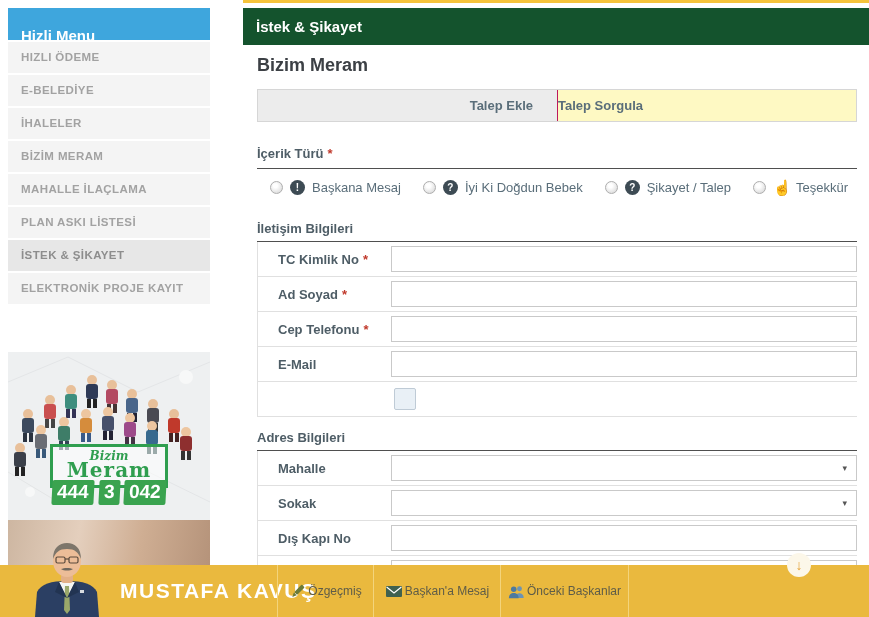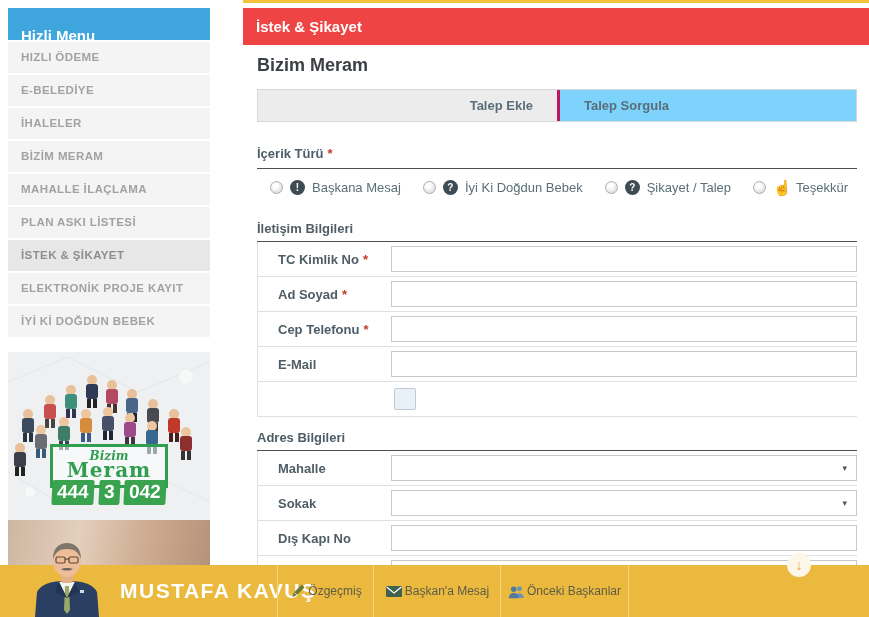--- a/index.html
+++ b/index.html
@@ -38,30 +38,30 @@
   .phone-block { background:#3aa34f; color:#fff; font-weight:bold; font-size:19px;
     padding:1px 5px 2px; border-radius:2px; transform:skewX(-3deg); }
   .hands { height:45px;
     background:linear-gradient(100deg,#cdb6a1 0%,#e4cfbd 35%,#cfae93 65%,#b5937a 100%); }
 
   
   .portrait { position:absolute; left:25px; top:540px; width:84px; height:77px; z-index:40; }
 
   
   .top-strip { position:absolute; left:243px; top:0; right:0; height:3px; background:#f5c33b; }
-  .main-bar { position:absolute; left:243px; top:8px; right:0; height:37px; background:#ef4444; }
+  .main-bar { position:absolute; left:243px; top:8px; right:0; height:37px; background:#14532d; }
   .main-bar-title { color:#fff; font-weight:bold; font-size:15px; line-height:37px; padding-left:13px; }
   .page-title { position:absolute; left:257px; top:55px; font-size:18px; font-weight:bold; color:#3c4045; }
 
   
   .tabs { position:absolute; left:257px; top:89px; width:600px; height:33px;
     border:1px solid #d6d6d6; display:flex; background:#fff; }
   .tab { font-size:13px; font-weight:bold; color:#5a6e7a; line-height:31px; cursor:pointer; }
   .tab.left { width:50%; background:#ececec; text-align:right; padding-right:24px; }
-  .tab.right { flex:1; background:#7dd3fc; border-left:3px solid #be185d; padding-left:24px; }
+  .tab.right { flex:1; background:#fef9c3; border-left:1px solid #be185d; }
 
   
   .sec-title { position:absolute; left:257px; font-size:13px; font-weight:bold; color:#4e5d66; }
   .sec-title .req, .row-label .req { color:#c0392b; margin-left:4px; }
   .sec-line { position:absolute; left:257px; width:600px; height:1px; background:#4f4f4f; }
 
   .radio-row { position:absolute; left:270px; top:176px; height:22px; display:flex;
     align-items:center; gap:22px; }
   .radio-opt { display:flex; align-items:center; gap:7px; font-size:13px; color:#5a6e7a; cursor:pointer; }
   .radio-circle { width:13px; height:13px; border-radius:50%; border:1px solid #aeaeae;
@@ -104,21 +104,20 @@
 <div class="sidebar">
   <div class="sidebar-header">Hizli Menu</div>
   <div class="menu-item">HIZLI ÖDEME</div>
   <div class="menu-item">E-BELEDİYE</div>
   <div class="menu-item">İHALELER</div>
   <div class="menu-item">BİZİM MERAM</div>
   <div class="menu-item">MAHALLE İLAÇLAMA</div>
   <div class="menu-item">PLAN ASKI LİSTESİ</div>
   <div class="menu-item active">İSTEK &amp; ŞİKAYET</div>
   <div class="menu-item">ELEKTRONİK PROJE KAYIT</div>
-  <div class="menu-item">İYİ Kİ DOĞDUN BEBEK</div>
 </div>
 
 <div class="banner">
   <div class="illustration">
     <svg width="202" height="168" viewBox="0 0 202 168">
       <polyline points="0,30 60,5 130,40 202,10" stroke="#e3e5e7" stroke-width="1" fill="none"></polyline>
       <polyline points="0,120 50,150 120,110 202,150" stroke="#e3e5e7" stroke-width="1" fill="none"></polyline>
       <circle cx="178" cy="25" r="7" fill="#f7f8f8"></circle>
         <circle cx="22" cy="140" r="5" fill="#f7f8f8"></circle>
 

